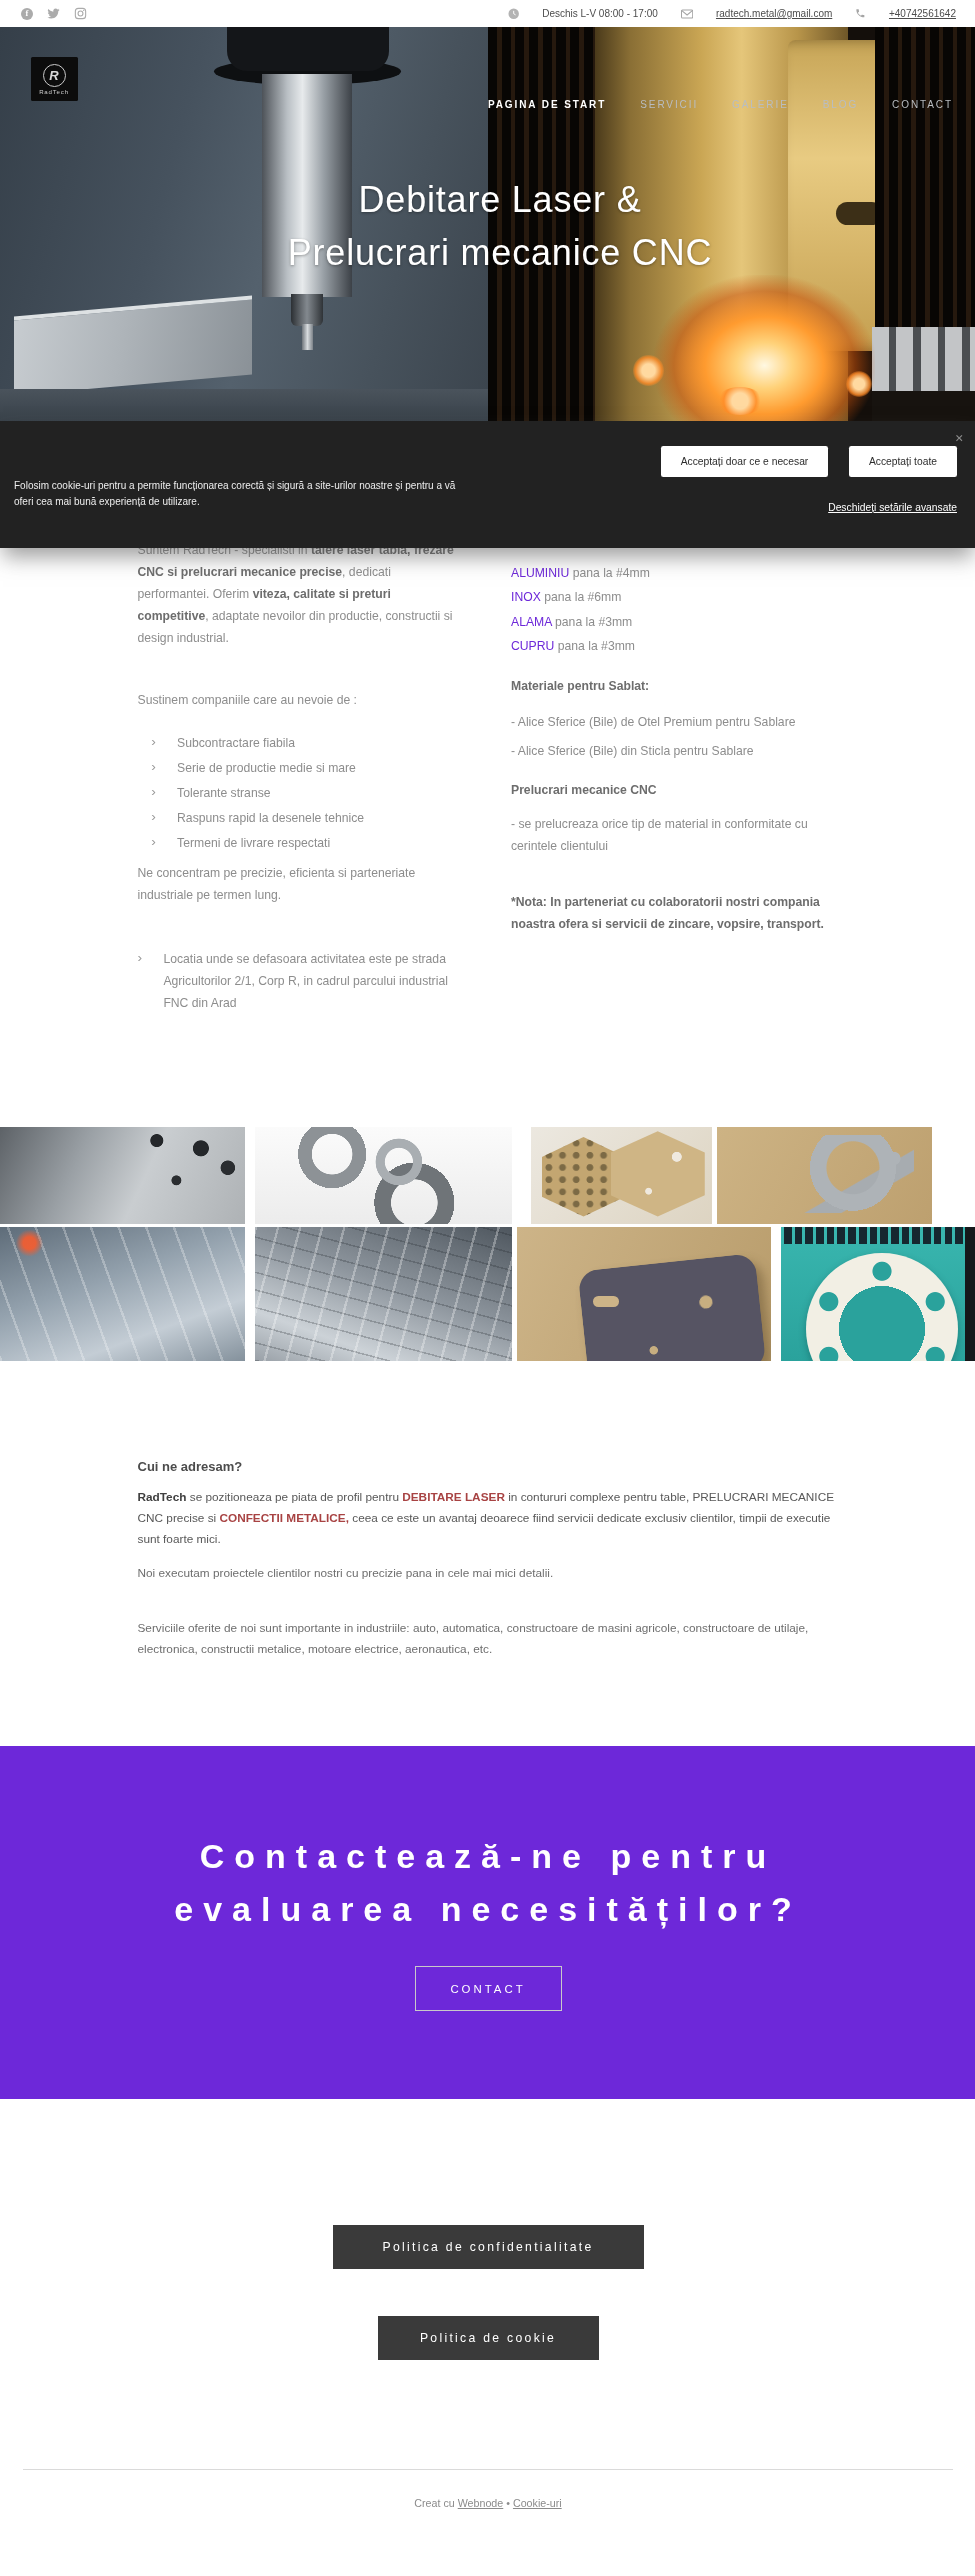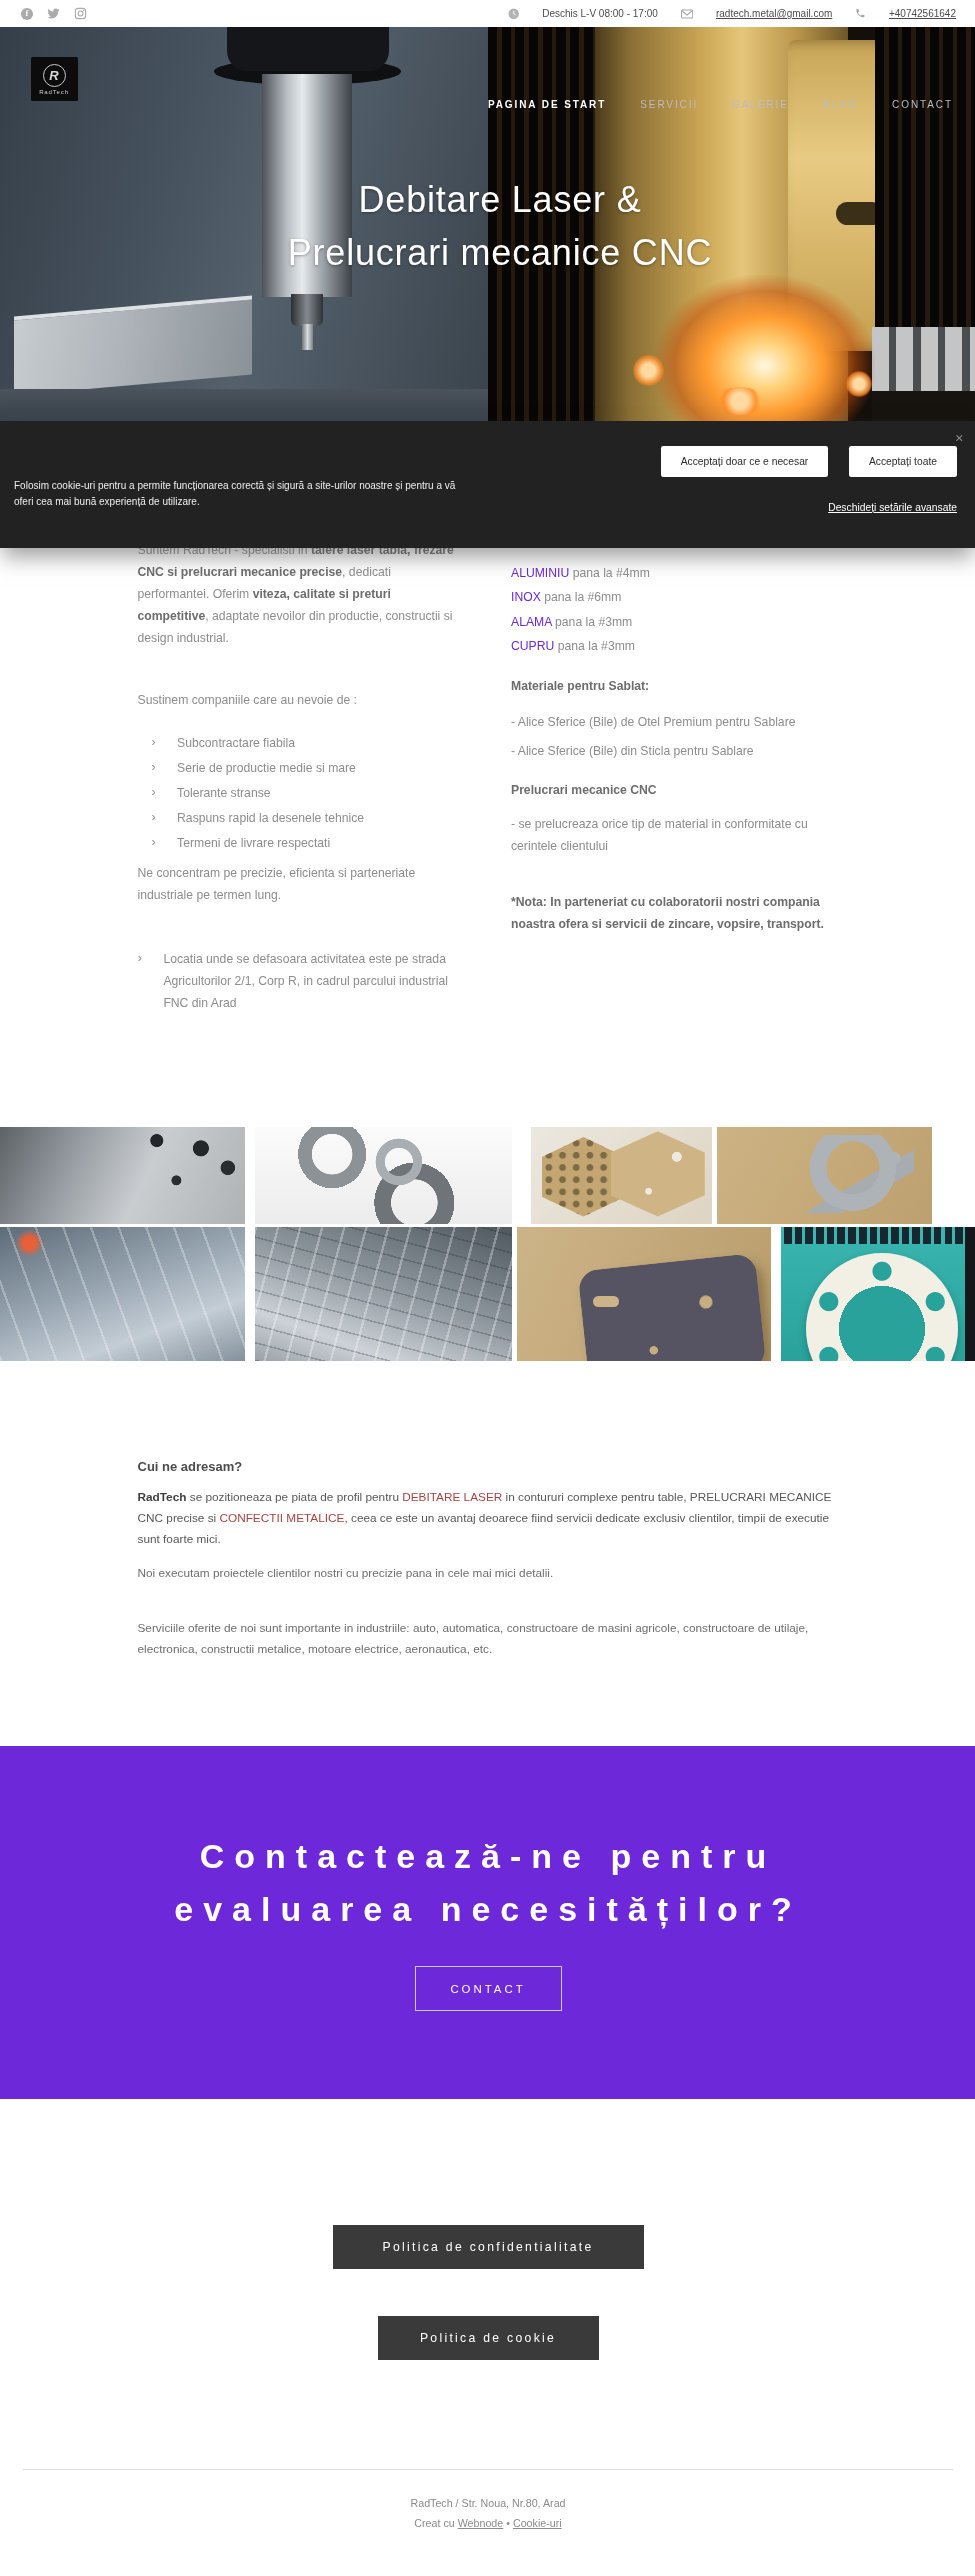--- a/index.html
+++ b/index.html
@@ -161,21 +161,21 @@
     box-shadow:0 3px 7.6px rgba(0,60,60,.35); }
   .g-sliver { width:10.7px; background:#15181b; }
 
   
   .adresam { padding:97px 0 85px; background:#fff; }
   .adresam h3 { margin:0 0 10.7px; font-size:13px; line-height:18.3px; color:#4c4c4c; }
   .adresam p { margin:0; font-size:11.8px; line-height:21.3px; color:#585858; }
   .adresam .p1 { margin-bottom:12.2px; }
   .adresam .p2 { margin-bottom:34px; color:#6e6e6e; }
   .adresam .p3 { color:#6e6e6e; }
-  .red { color:#a84343; }
+  .red { color:#a84343;font-weight:bold; }
   .dark-b { font-weight:bold; color:#3f3f3f; }
 
   
   .cta { background:#6d28d9; padding:84px 0 88px; text-align:center; }
   .cta h2 { margin:0; color:#fff; font-size:34px; line-height:53px; font-weight:bold; letter-spacing:10px; }
   .cta-btn { margin-top:30.5px; display:inline-block; width:147px; height:45px; line-height:43px; border:0.8px solid #c9c9c9;
     color:#fff; font-size:11.4px; letter-spacing:3px; cursor:pointer; background:transparent; font-family:inherit; }
 
   
   .policies { padding-top:126px; text-align:center; background:#fff; }
@@ -388,16 +388,15 @@
   </h2>
   <button class="cta-btn">CONTACT</button>
 </div>
 
 <div class="policies">
   <button class="policy-btn policy-privacy">Politica de confidentialitate</button>
   <button class="policy-btn policy-cookie">Politica de cookie</button>
 </div>
 
 <div class="footer">
-  <div>RadTech / Str. Noua, Nr.80, Arad</div>
   <div><span>Creat cu </span><a>Webnode</a><span> • </span><a>Cookie-uri</a></div>
 </div>
 
 
 </body></html>

